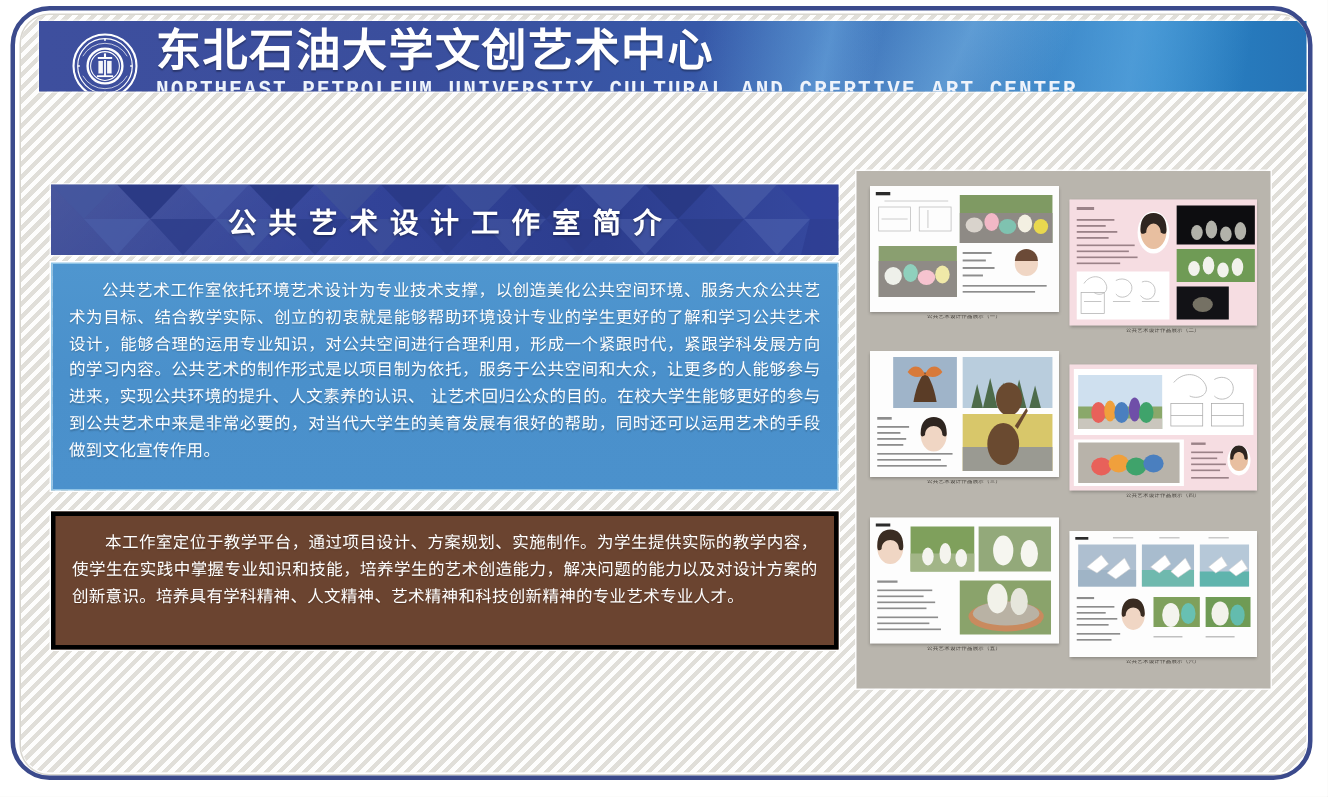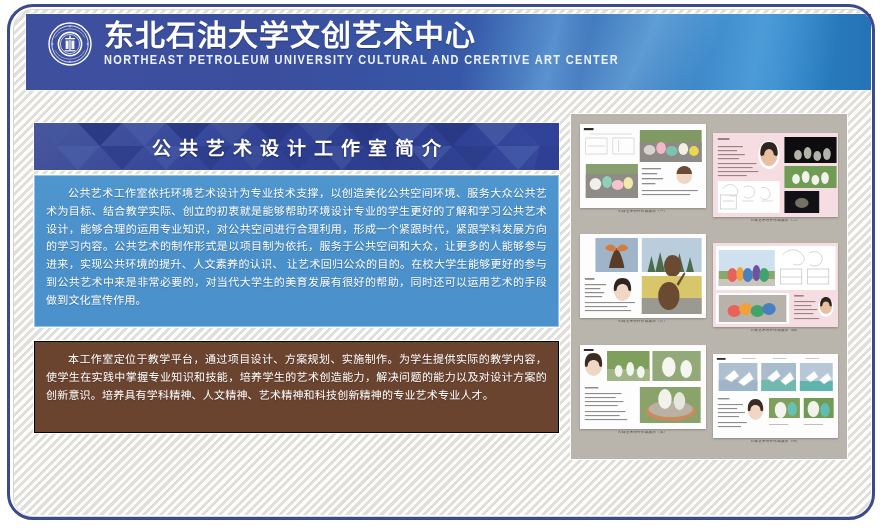--- a/index.html
+++ b/index.html
@@ -69,21 +69,21 @@
         rgba(222,220,214,0.85) 6px
       );
   }
 
   
   .header-band {
     position: absolute;
     left: 26px;
     top: 14px;
     width: 845px;
-    height: 76px;
+    height: 47px;
     background:
       linear-gradient(102deg,
         rgba(255,255,255,0.00) 52%,
         rgba(120,185,235,0.50) 62%,
         rgba(255,255,255,0.00) 66%),
       linear-gradient(115deg,
         rgba(255,255,255,0.00) 60%,
         rgba(150,205,245,0.45) 72%,
         rgba(255,255,255,0.00) 80%),
       linear-gradient(100deg,
@@ -129,38 +129,37 @@
     font-family: "DejaVu Sans", "Liberation Sans", sans-serif;
     font-size: 30px;
     font-weight: 700;
     color: #ffffff;
     letter-spacing: 1px;
     text-shadow: 0 1px 1px rgba(0,0,0,0.30);
     white-space: nowrap;
   }
   .title-en {
     margin-top: 4px;
-    font-family: Liberation Sans, sans-serif;
-    font-size: 11px;
+    font-family: Liberation Mono, monospace;
+    font-size: 14px;
     font-weight: 700;
     color: #eef3fb;
     letter-spacing: 1.35px;
     white-space: nowrap;
     transform: scaleY(1.08);
     transform-origin: left center;
   }
 
   
   .body-area {
     position: absolute;
     left: 26px;
     top: 92px;
     width: 845px;
     height: 390px;
-    font-family: Liberation Serif, serif;
   }
 
   
   .left-col {
     position: absolute;
     left: 8px;
     top: 31px;
     width: 525px;
   }
 
@@ -206,21 +205,21 @@
   }
   .box-blue {
     background: linear-gradient(180deg, #4f96cf 0%, #4a90cb 50%, #4b91cc 100%);
     border: 1px solid #8fc4e6;
     box-shadow: 0 0 0 1px #ffffff;
     min-height: 152px;
   }
   .box-brown {
     margin-top: 14px;
     background: #6b4430;
-    border: 1px solid #000000;
+    border: 3px solid #000000;
     box-shadow: 0 0 0 1px #ffffff;
     min-height: 92px;
   }
   .para { margin: 0; text-indent: 2em; }
 
   
   .right-col {
     position: absolute;
     left: 545px;
     top: 22px;

